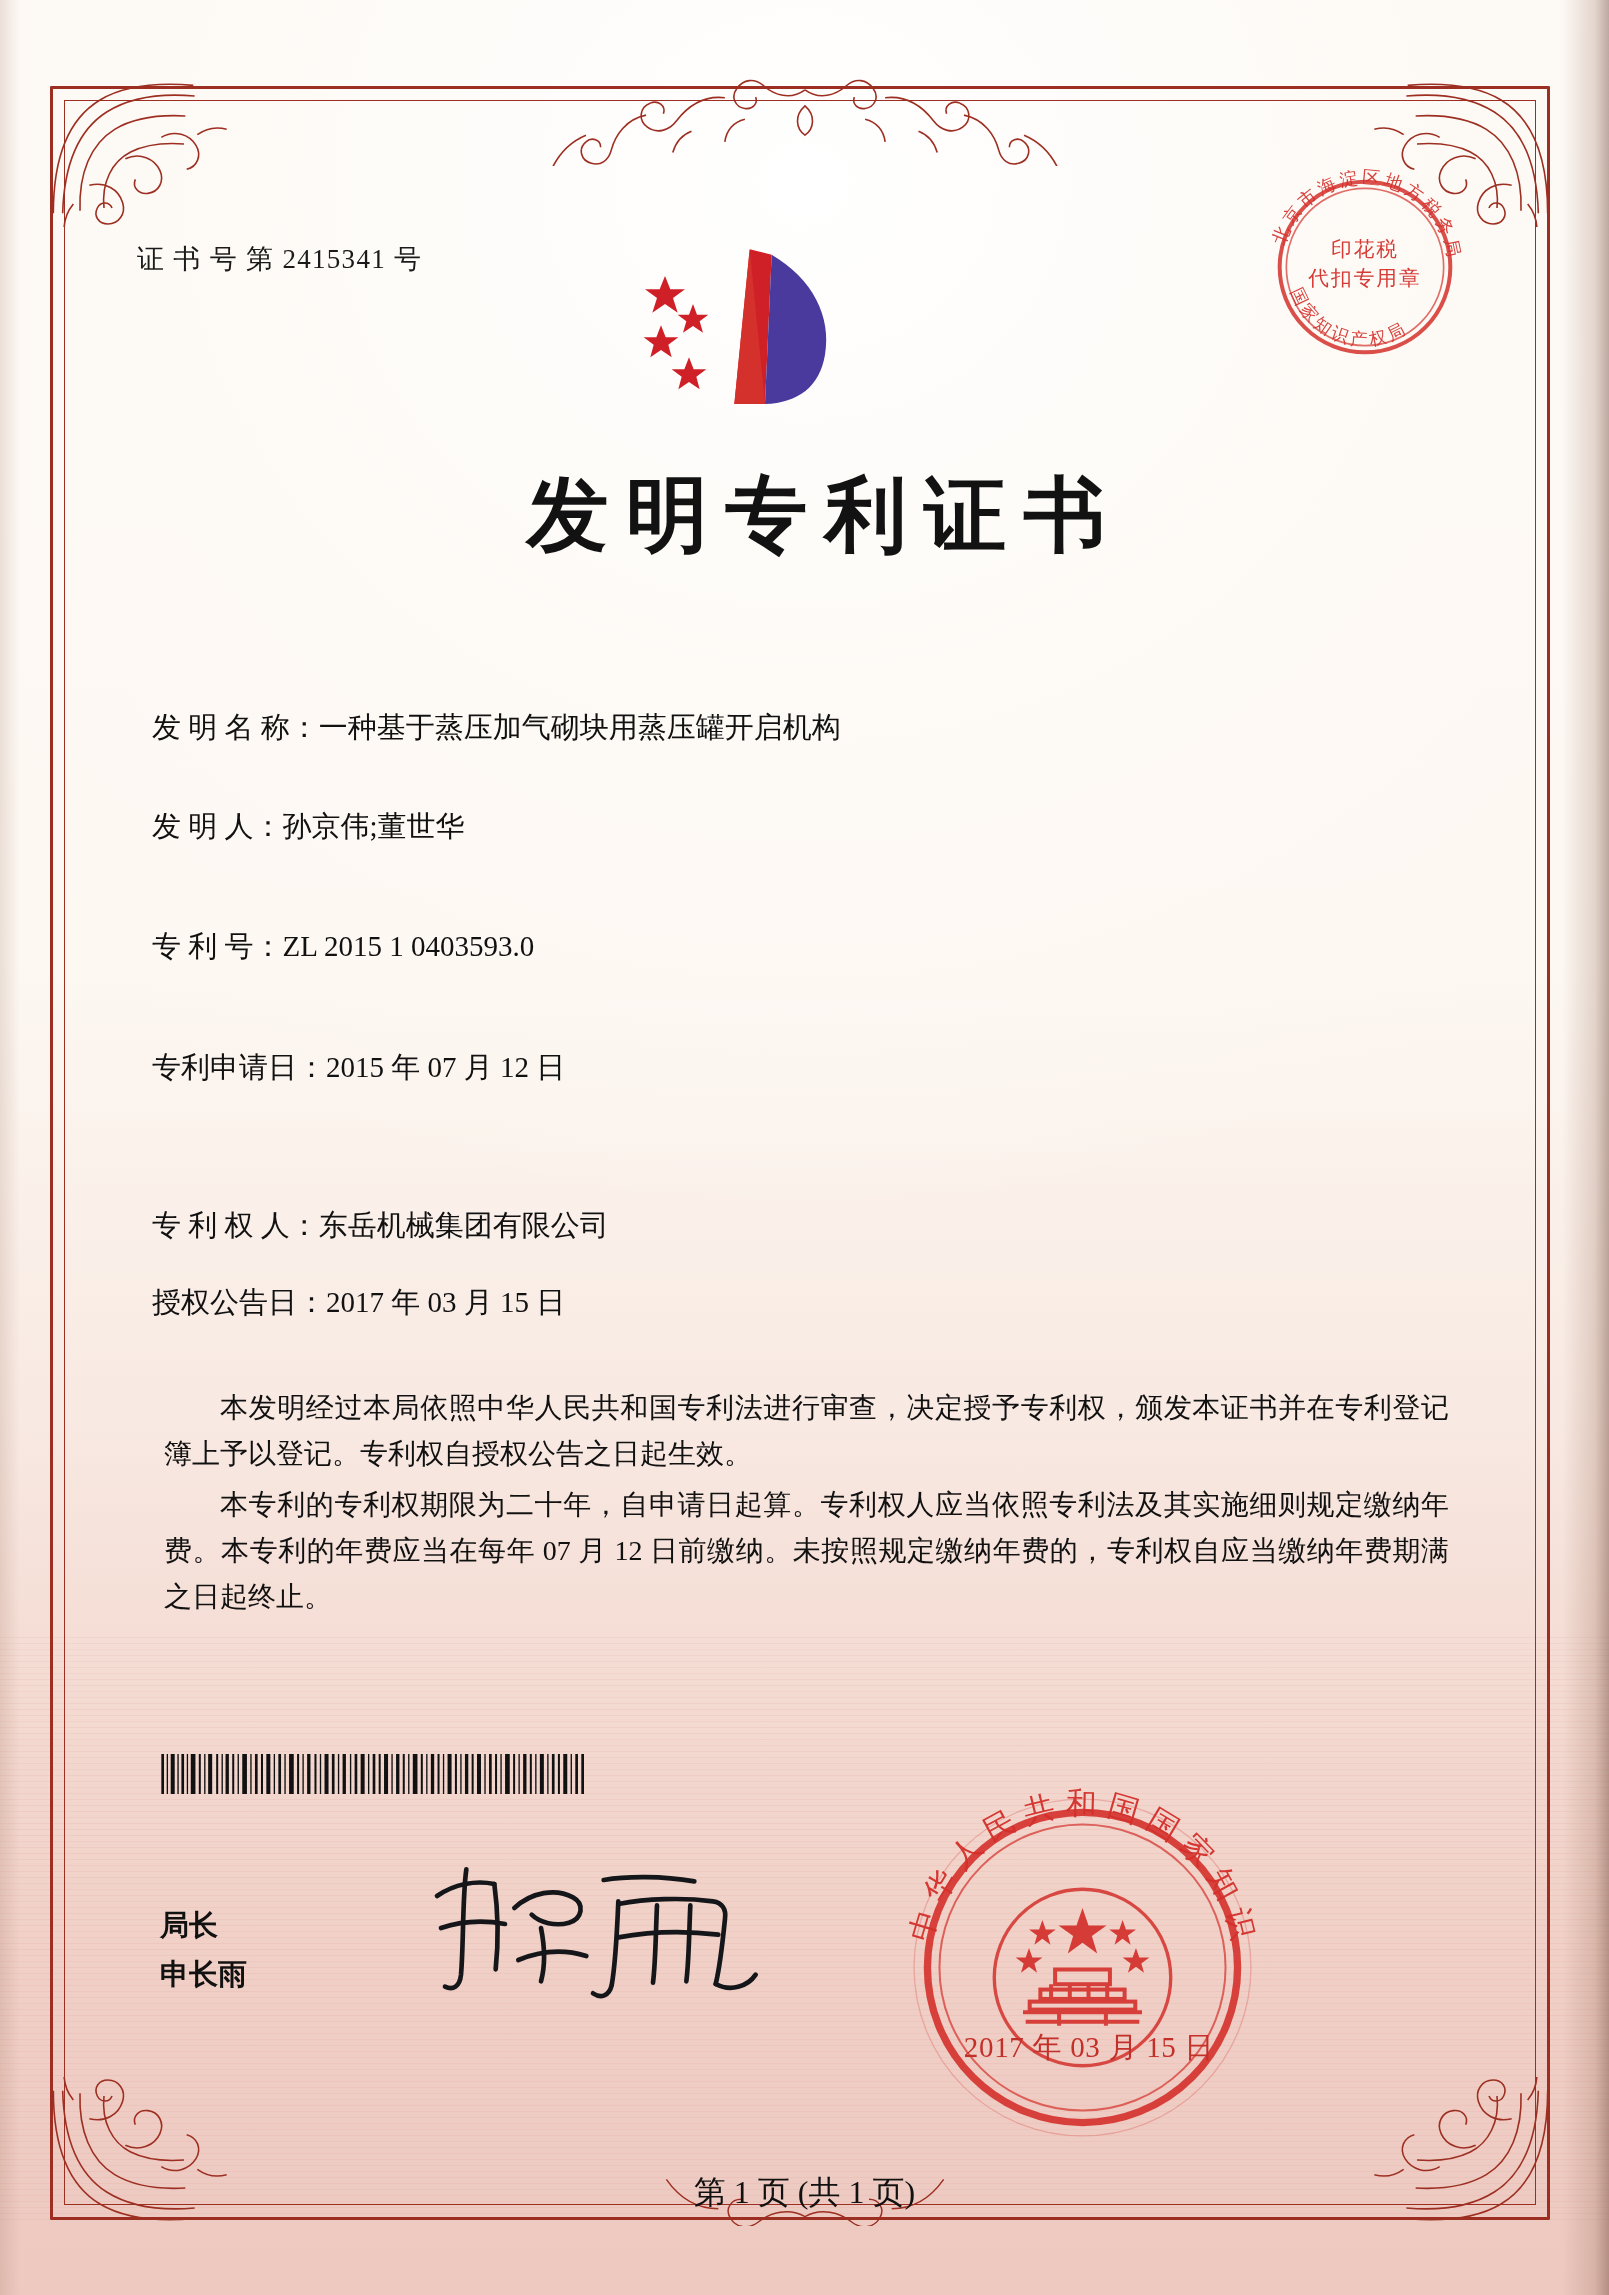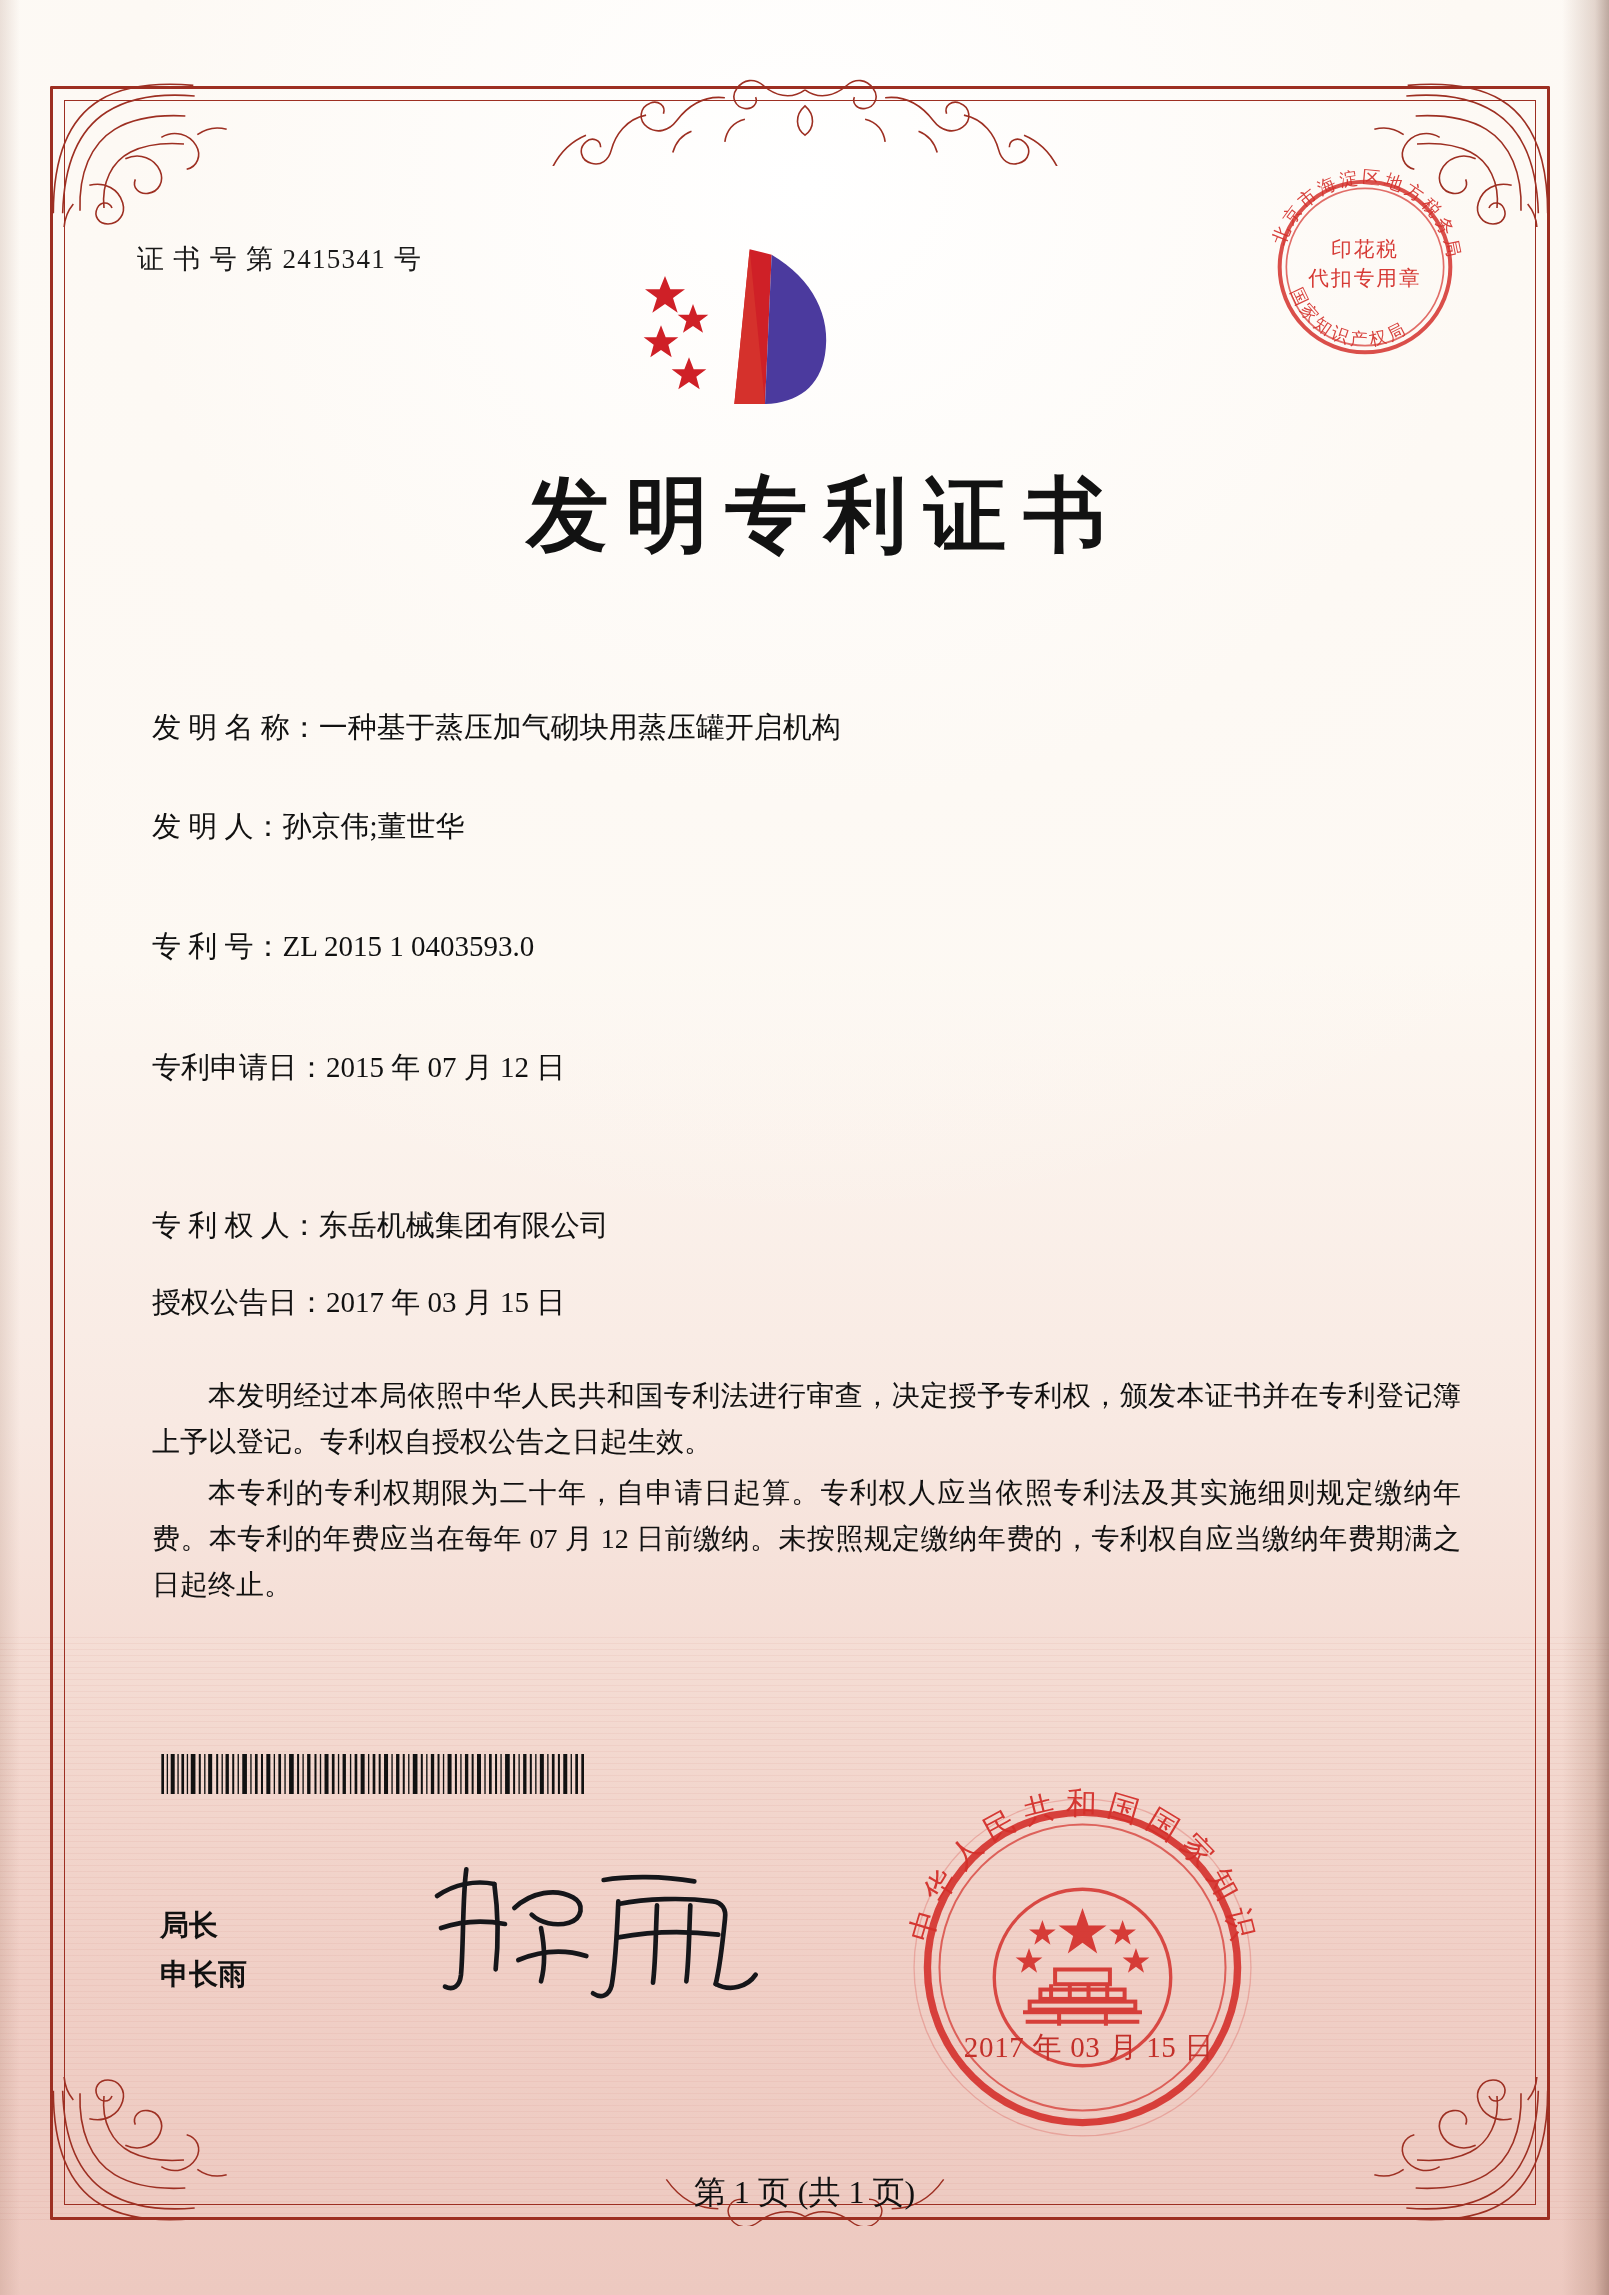--- a/index.html
+++ b/index.html
@@ -102,21 +102,21 @@
 
   .para{
     position:absolute;left:152px;width:1309px;
     font-size:28px;line-height:46px;color:#111;
     text-align:justify;
     font-family:"Liberation Serif","DejaVu Serif",serif;
   }
   .p1{top:1373px;}
   .p2{top:1470px;}
   .p3{top:1613px;}
-  .para p{margin:0;text-indent:56px;}
+  .para p{margin:12px;text-indent:56px;}
 
   
   .barcode{
     position:absolute;left:160px;top:1754px;width:428px;height:40px;
     display:block;
   }
 
   
   .sig-label{
     position:absolute;left:160px;top:1901px;

